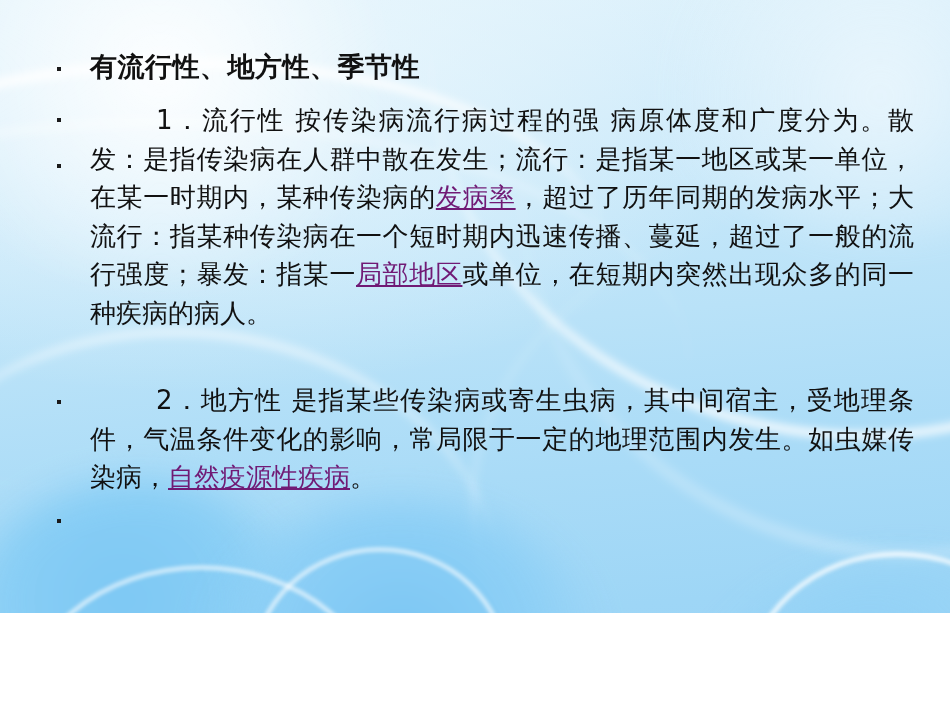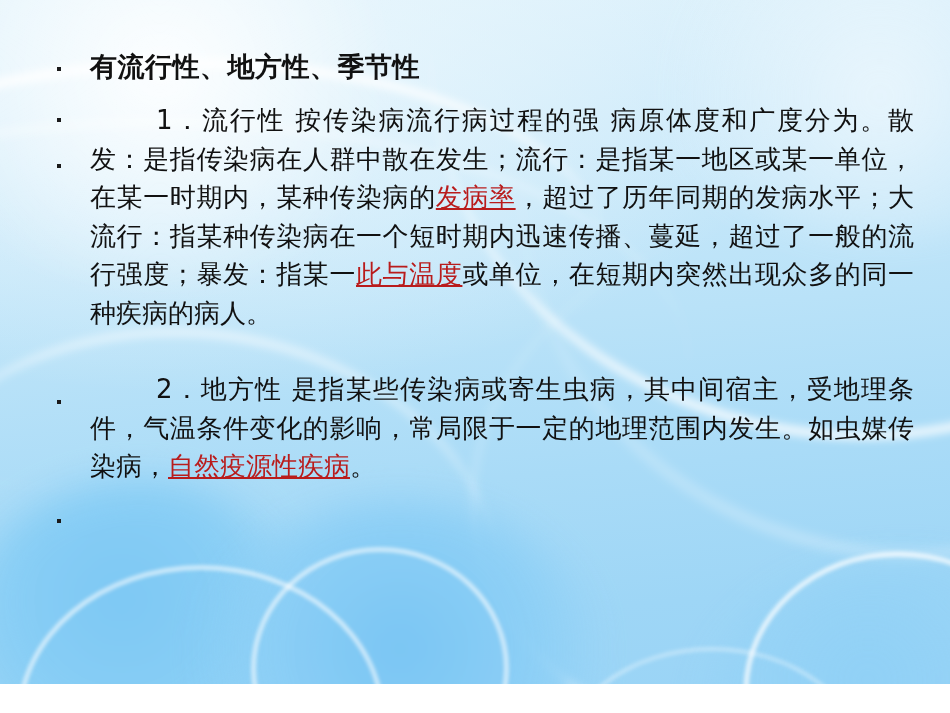--- a/index.html
+++ b/index.html
@@ -11,21 +11,21 @@
     width: 950px;
     height: 713px;
     overflow: hidden;
     font-family: "DejaVu Sans", "Liberation Sans", sans-serif;
   }
 
   
   #slide {
     position: relative;
     width: 950px;
-    height: 713px;
+    height: 613px;
     overflow: hidden;
     background: #ffffff;
   }
 
   
   #bg {
     position: absolute;
     left: 0;
     top: 0;
     width: 950px;
@@ -184,27 +184,27 @@
   }
 
   .body-para {
     font-size: 26px;
     line-height: 38.5px;
     font-weight: normal;
     letter-spacing: 0px;
   }
 
   #para-1 { top: 101px; }
-  #para-2 { top: 370px; }
+  #para-2 { top: 381px; }
   #para-3 { top: 500px; }
 
   .indent { display: inline-block; width: 66px; }
 
   .link {
-    color: #b91c1c;
+    color: #701a75;
     text-decoration: underline;
     cursor: pointer;
   }
   .num { font-family: "DejaVu Sans", "Liberation Sans", sans-serif; }
 </style>
 </head>
 <body>
 
 <div id="slide">
 
@@ -231,21 +231,21 @@
 
     <div class="bullet-dot" style="top:67px"></div>
     <div class="bullet-dot" style="top:118px"></div>
     <div class="bullet-dot" style="top:164px"></div>
     <div class="bullet-dot" style="top:400px"></div>
     <div class="bullet-dot" style="top:519px"></div>
 
     <div class="para" id="title">有流行性、地方性、季节性</div>
 
     <div class="para body-para" id="para-1">
-      <span class="indent"></span><span class="num">1．</span><span>流行性</span><span> 按传染病流行病过程的强 病原体度和广度分为。散发：是指传染病在人群中散在发生；流行：是指某一地区或某一单位，在某一时期内，某种传染病的</span><span class="link">发病率</span><span>，超过了历年同期的发病水平；大流行：指某种传染病在一个短时期内迅速传播、蔓延，超过了一般的流行强度；暴发：指某一</span><span class="link">此与温度</span><span>或单位，在短期内突然出现众多的同一种疾病的病人。</span>
+      <span class="indent"></span><span class="num">1．</span><span>流行性</span><span> 按传染病流行病过程的强 病原体度和广度分为。散发：是指传染病在人群中散在发生；流行：是指某一地区或某一单位，在某一时期内，某种传染病的</span><span class="link">发病率</span><span>，超过了历年同期的发病水平；大流行：指某种传染病在一个短时期内迅速传播、蔓延，超过了一般的流行强度；暴发：指某一</span><span class="link">局部地区</span><span>或单位，在短期内突然出现众多的同一种疾病的病人。</span>
     </div>
 
     <div class="para body-para" id="para-2">
       <span class="indent"></span><span class="num">2．</span><span>地方性</span><span> 是指某些传染病或寄生虫病，其中间宿主，受地理条件，气温条件变化的影响，常局限于一定的地理范围内发生。如虫媒传染病，</span><span class="link">自然疫源性疾病</span><span>。</span>
     </div>
 
 
   </div>
 </div>
 

